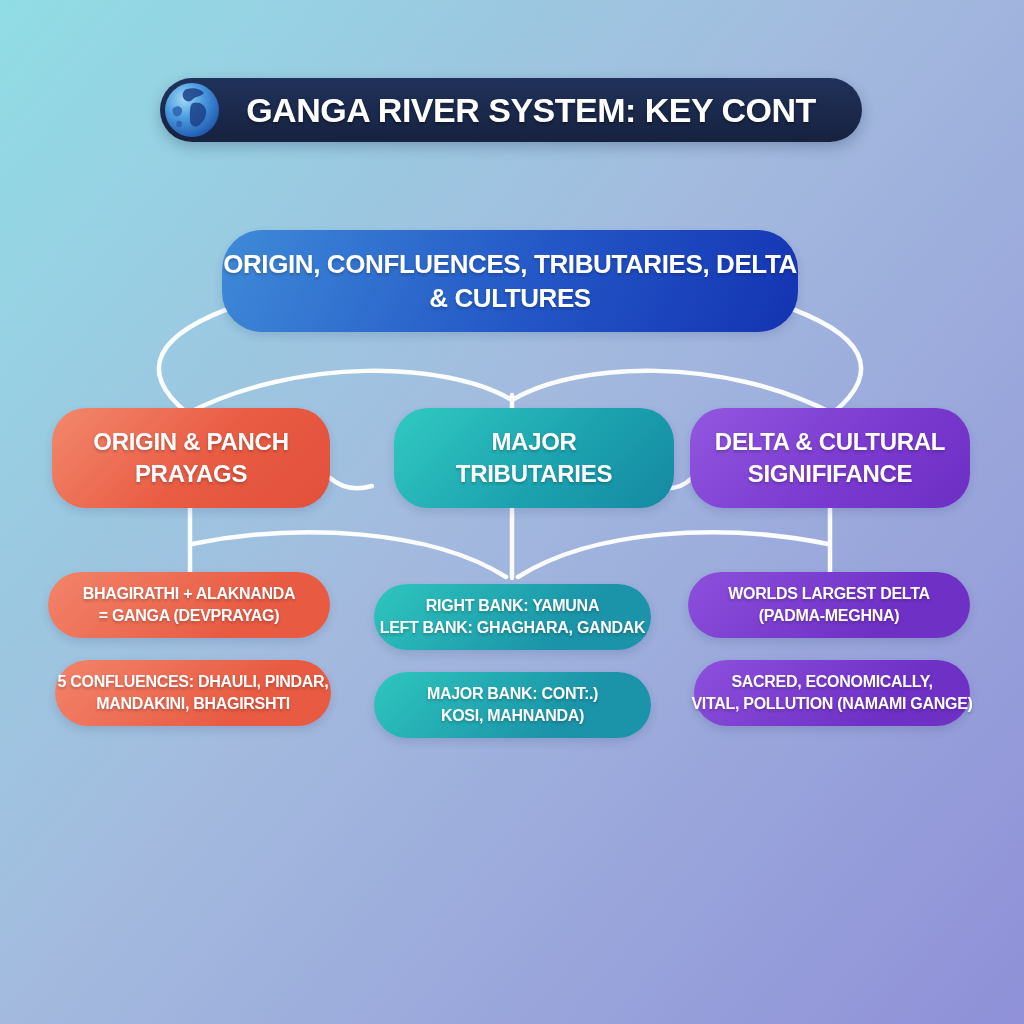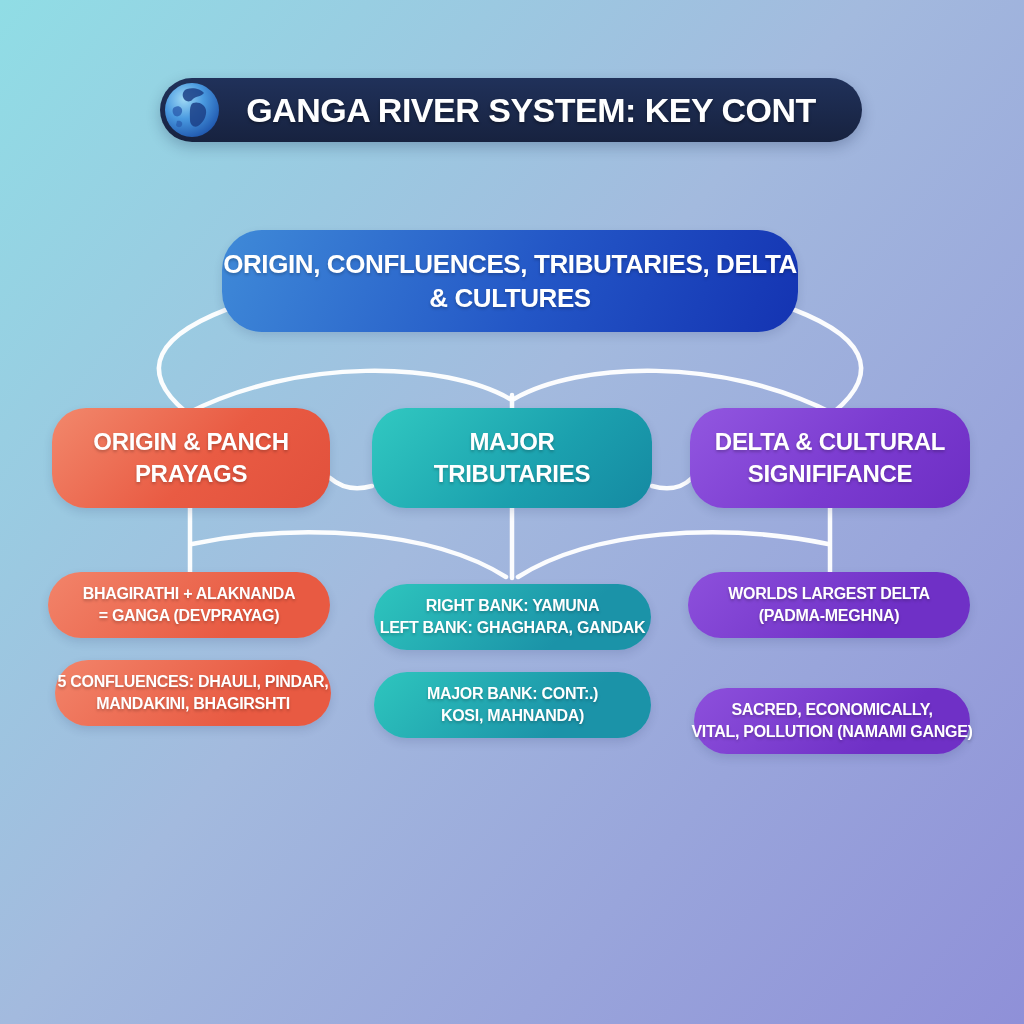--- a/index.html
+++ b/index.html
@@ -40,34 +40,34 @@
   .node span{display:block;white-space:nowrap;}
 
   .root{
     left:222px;top:230px;width:576px;height:102px;border-radius:40px;
     background:linear-gradient(115deg,#3f8ad8 0%,#2356c6 55%,#1433b2 100%);
     font-size:26px;line-height:1.32;letter-spacing:-.4px;
   }
 
   .branch{top:408px;height:100px;border-radius:34px;font-size:24px;line-height:1.35;letter-spacing:-.3px;}
   .branch.orange{left:52px;width:278px;background:linear-gradient(135deg,#f2886c 0%,#e95b43 55%,#e1503c 100%);}
-  .branch.teal{left:372px;width:280px;background:linear-gradient(135deg,#31c9c1 0%,#1ba0ae 60%,#1589a2 100%);}
+  .branch.teal{left:394px;width:280px;background:linear-gradient(135deg,#31c9c1 0%,#1ba0ae 60%,#1589a2 100%);}
   .branch.purple{left:690px;width:280px;background:linear-gradient(135deg,#9257e0 0%,#7b3bd0 55%,#6d2ec4 100%);}
 
   .leaf{height:66px;border-radius:33px;font-size:16px;line-height:1.38;letter-spacing:-.3px;}
   .leaf.r1{top:572px;}
   .leaf.r2{top:660px;}
   .leaf.orange{background:linear-gradient(135deg,#f2846a 0%,#e85a42 70%);}
   .leaf.teal{background:linear-gradient(135deg,#2ec6be 0%,#1b93a8 70%);margin-top:12px;}
   .leaf.purple{background:linear-gradient(135deg,#8d50dc 0%,#6f30c6 70%);}
   .leaf.o1{left:48px;width:282px;}
   .leaf.o2{left:55px;width:276px;}
   .leaf.t1,.leaf.t2{left:374px;width:277px;}
   .leaf.p1{left:688px;width:282px;}
-  .leaf.p2{left:694px;width:276px;margin-top:28px;}
+  .leaf.p2{left:694px;width:276px;}
 </style>
 </head>
 <body>
 
 <div class="stage">
 
   <svg class="connectors" viewBox="0 0 1024 1024">
     <path d="M 242,304 C 152,334 138,372 186,412"></path>
     <path d="M 778,304 C 868,334 882,372 834,412"></path>
     <path d="M 186,414 C 298,356 446,362 510,399"></path>

